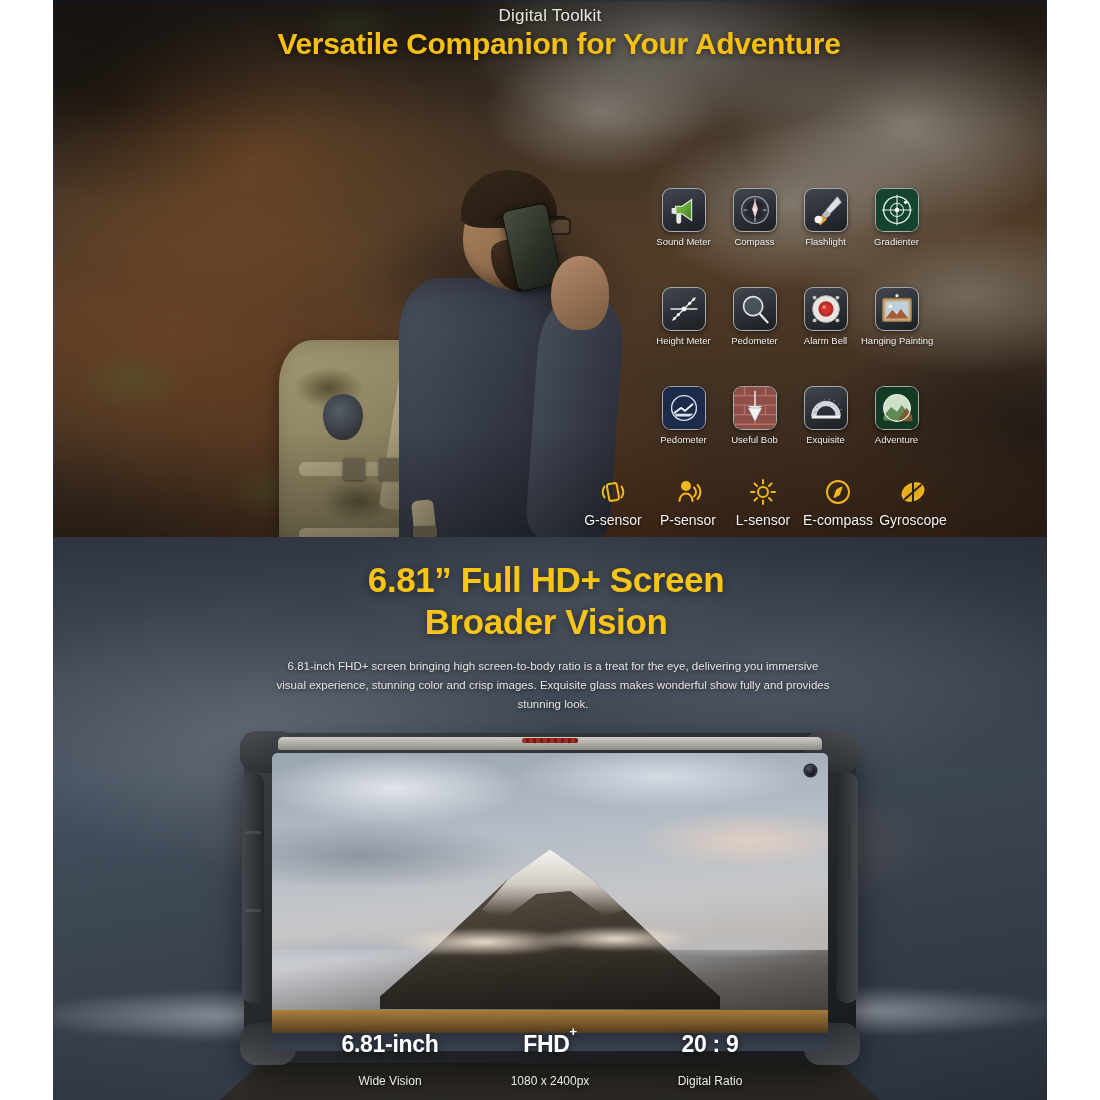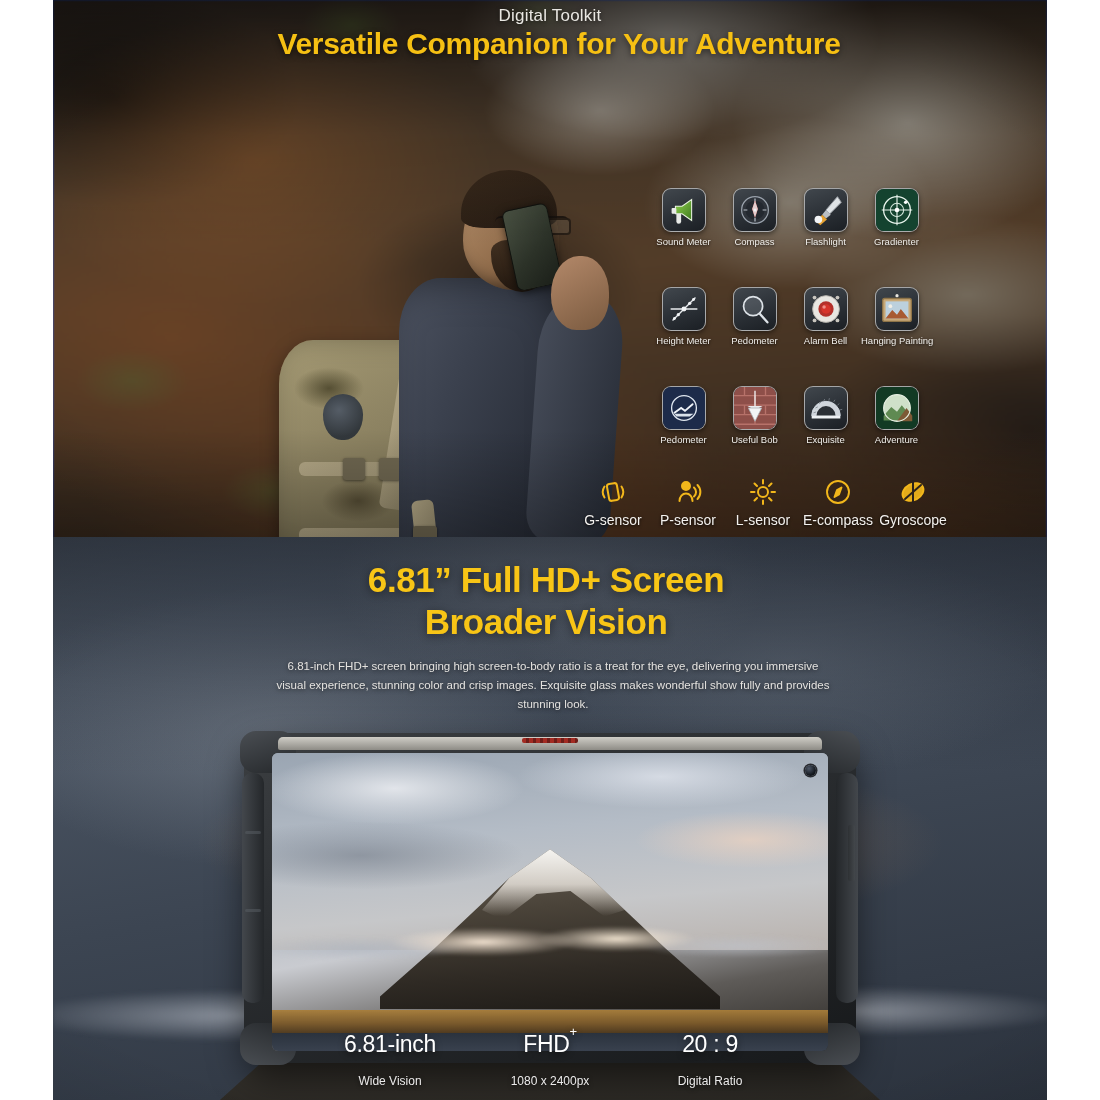--- a/index.html
+++ b/index.html
@@ -365,21 +365,21 @@
   .c-br { right:-4px; bottom:-2px; background:linear-gradient(340deg,#4a4e53,#25282b); }
 
   
   .specs {
     position:absolute; left:50%; transform:translateX(-50%);
     bottom:12px; width:440px;
     display:flex; justify-content:space-between;
   }
   .spec { text-align:center; min-width:120px; }
   .spec-v {
-    color:#ffffff; font-size:23px; font-weight:normal; letter-spacing:-.3px;
+    color:#ffffff; font-size:23px; font-weight:bold; letter-spacing:-.3px;
     text-shadow:0 2px 6px rgba(0,0,0,.6); white-space:nowrap;
   }
   .spec-v sup { font-size:13px; top:-.55em; position:relative; }
   .spec-l {
     margin-top:16px; color:#ebeaea; font-size:12px;
     text-shadow:0 1px 4px rgba(0,0,0,.7); white-space:nowrap;
   }
 </style>
 </head>
 <body>

